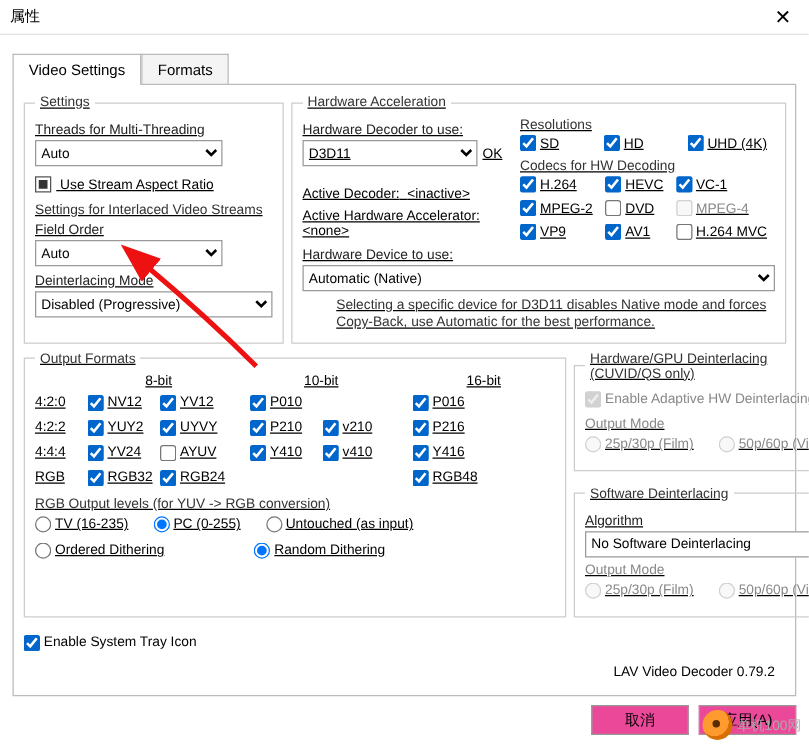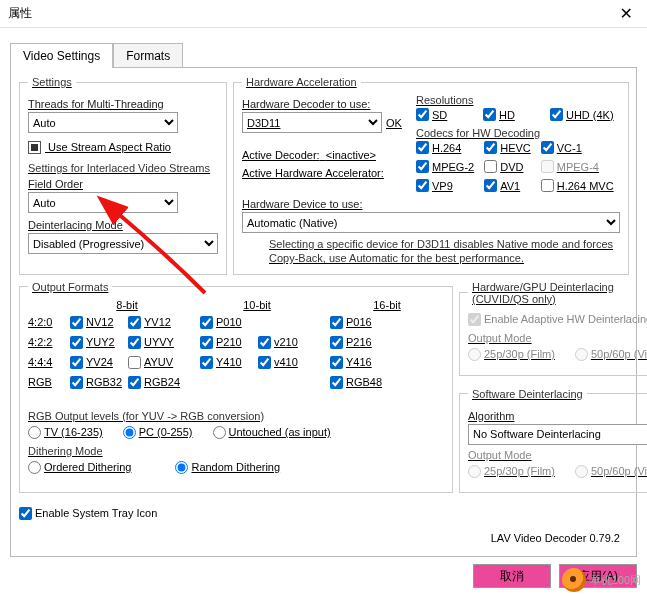--- a/index.html
+++ b/index.html
@@ -77,20 +77,21 @@
       <legend>Hardware Acceleration</legend>
       <div class="row">
         <div style="width:168px">
           <label class="f">Hardware Decoder to use:</label>
           <div style="display:flex;align-items:center;gap:4px">
             <select style="width:140px"><option>D3D11</option></select>
             <span>OK</span>
           </div>
           <div style="margin-top:16px"><span>Active Decoder:</span>&nbsp;&nbsp;<span>&lt;inactive&gt;</span></div>
           <div style="margin-top:6px">Active Hardware Accelerator:</div>
+          <div>&lt;none&gt;</div>
         </div>
         <div style="flex:1">
           <div class="small">Resolutions</div>
           <div class="cbgrid">
             <label class="cb">
                 <input type="checkbox" class="blue-check" checked="" style="">
                 <span>SD</span>
               </label>
             <label class="cb">
                 <input type="checkbox" class="blue-check" checked="" style="">
@@ -244,42 +245,41 @@
           <span></span>
           <span></span>
           <span></span>
           <span></span>
         <label class="cb">
             <input type="checkbox" class="blue-check" checked="" style="">
             <span>RGB48</span>
           </label>
           <span></span>
       </div>
-      <div class="small" style="margin-top:19px">RGB Output levels (for YUV -&gt; RGB conversion)</div>
+      <div class="small" style="margin-top:6px">RGB Output levels (for YUV -&gt; RGB conversion)</div>
       <div class="radio-row">
         <label class="cb">
             <input type="radio" name="rgblvl" style="">
             <span>TV (16-235)</span>
           </label>
         <label class="cb">
             <input type="radio" name="rgblvl" checked="" style="">
             <span>PC (0-255)</span>
           </label>
         <label class="cb">
             <input type="radio" name="rgblvl" style="">
             <span>Untouched (as input)</span>
           </label>
       </div>
-      <div class="small">Dithering Mode</div>
       <div class="radio-row">
         <label class="cb">
             <input type="radio" name="dither" style="">
             <span>Ordered Dithering</span>
           </label>
-        <label class="cb" style="margin-left:24px">
+        <label class="cb" style="margin-left:52px">
             <input type="radio" name="dither" checked="" style="">
             <span>Random Dithering</span>
           </label>
       </div>
     </fieldset>
 
     <div style="flex:1;display:flex;flex-direction:column;gap:6px">
       <fieldset>
         <legend>Hardware/GPU Deinterlacing (CUVID/QS only)</legend>
         <label class="cb muted">

